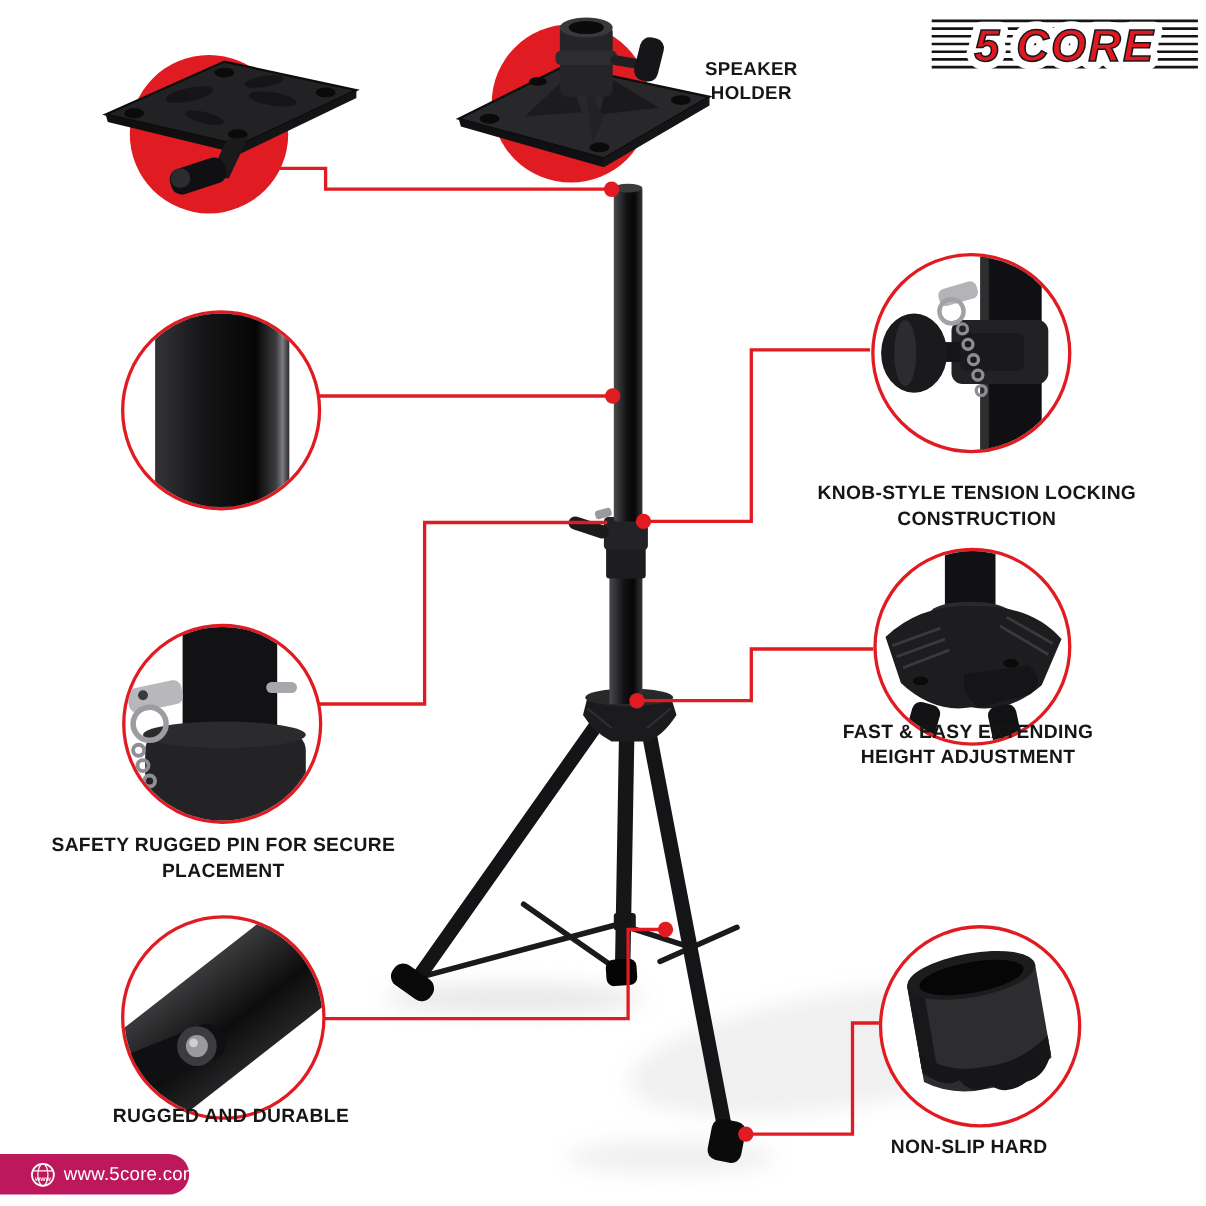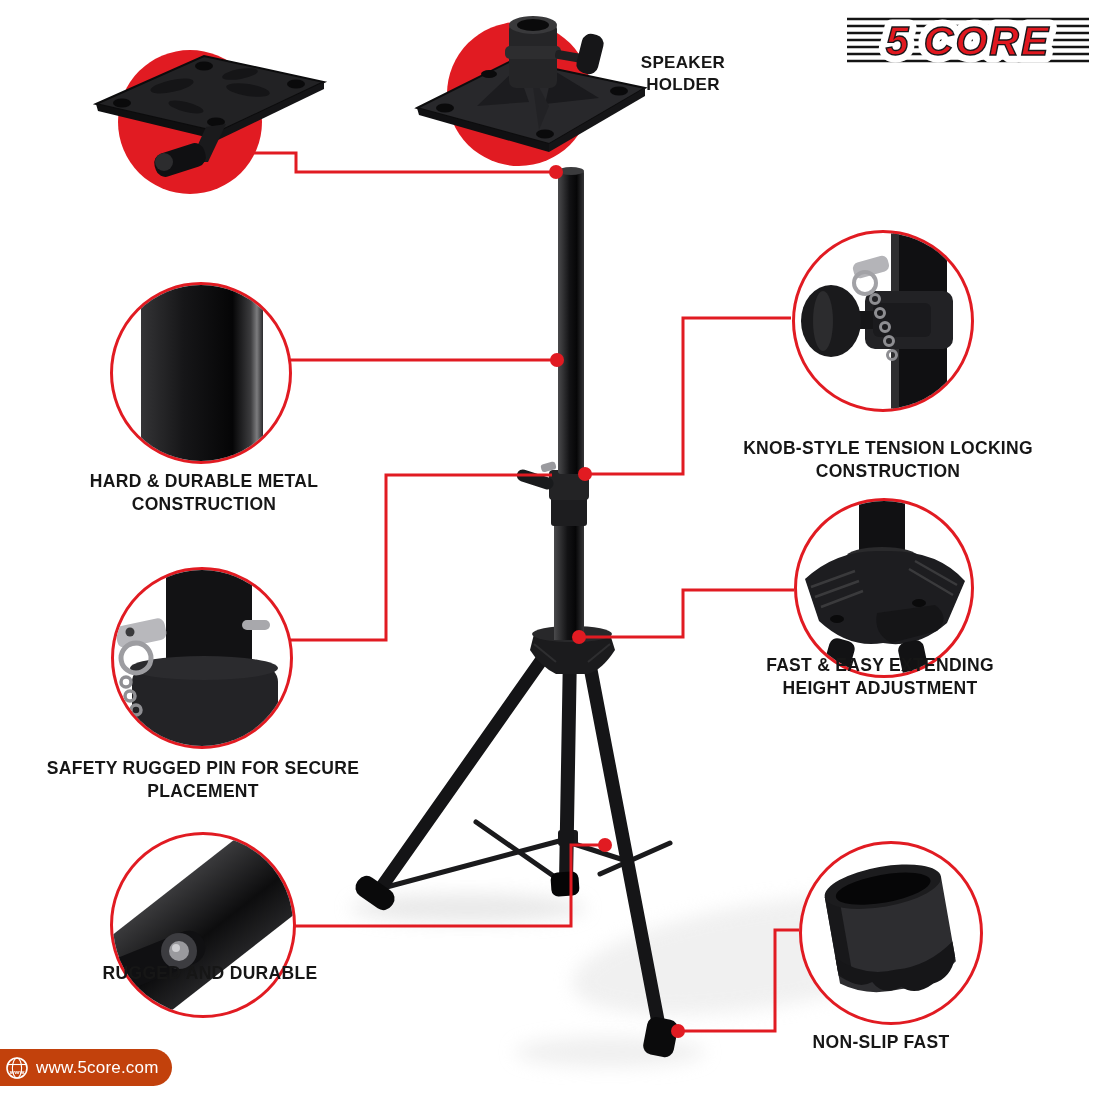--- a/index.html
+++ b/index.html
@@ -7,22 +7,22 @@
           font-family:"Liberation Sans",sans-serif;overflow:hidden;}
   .abs{position:absolute;}
   .label{position:absolute;font-weight:bold;color:var(--text-dark,#161616);
          text-align:center;letter-spacing:.3px;line-height:1.32;font-size:17.5px;}
   .feature-circle{position:absolute;border-radius:50%;background:#fff;
                   border:3px solid var(--accent-red,#e11b22);overflow:hidden;}
   .feature-circle svg{display:block;width:100%;height:100%;}
   .accent-stroke{stroke:var(--accent-red,#e11b22);}
   .accent-fill{fill:var(--accent-red,#e11b22);}
   .footer-pill{position:absolute;left:0;top:1049px;width:172px;height:37px;
-               background:#c2410c;border-radius:0 19px 19px 0;display:flex;
-               align-items:center;gap:7px;padding-left:5px;box-sizing:border-box;}
+               background:#be185d;border-radius:0 19px 19px 0;display:flex;
+               align-items:center;gap:7px;padding-left:27px;box-sizing:border-box;}
   .footer-pill .site{color:#fff;font-size:17px;letter-spacing:.2px;}
   svg{overflow:visible;}
 </style>
 </head>
 <body>
 
 <div class="canvas">
 
   <svg class="abs" style="left:0;top:0;" width="1096" height="1096" viewBox="0 0 1096 1096">
     <defs>
@@ -261,31 +261,30 @@
         <path d="M30 42 L44 42 L44 132 Q36 128 30 122 Z" fill="#18181a"></path>
         <ellipse cx="89" cy="42" rx="59" ry="20" fill="#1c1c1e"></ellipse>
         <ellipse cx="89" cy="44" rx="48" ry="14" fill="#060607"></ellipse>
         <path d="M30 118 Q44 140 62 134 Q70 150 90 144 Q102 156 122 146 Q140 144 148 124 L148 108 Q120 128 88 126 Q54 128 30 104 Z" fill="#161618"></path>
       </g>
     </svg>
   </div>
 
   <div class="label" style="left:622px;top:52px;width:122px;font-size:17px;">SPEAKER HOLDER</div>
 
-  <div class="label" style="left:58px;top:470px;width:292px;">HARD &amp; DURABLE METAL CONSTRUCTION</div>
 
   <div class="label" style="left:46px;top:757px;width:314px;">SAFETY RUGGED PIN FOR SECURE PLACEMENT</div>
 
-  <div class="label" style="left:52px;top:962px;width:316px;">RUGGED AND DURABLE</div>
+  <div class="label" style="left:52px;top:1003px;width:316px;">RUGGED AND DURABLE</div>
 
   <div class="label" style="left:740px;top:414px;width:296px;margin-top:23px;">KNOB-STYLE TENSION LOCKING CONSTRUCTION</div>
 
   <div class="label" style="left:732px;top:654px;width:296px;">FAST &amp; EASY EXTENDING HEIGHT ADJUSTMENT</div>
 
-  <div class="label" style="left:762px;top:1031px;width:238px;">NON-SLIP FAST</div>
+  <div class="label" style="left:762px;top:1031px;width:238px;">NON-SLIP HARD</div>
 
   <div class="footer-pill">
     <svg width="24" height="24" viewBox="0 0 24 24">
       <circle cx="12" cy="12" r="10" fill="none" stroke="#fff" stroke-width="1.6"></circle>
       <ellipse cx="12" cy="12" rx="4.6" ry="10" fill="none" stroke="#fff" stroke-width="1.1"></ellipse>
       <line x1="2.5" y1="8.5" x2="21.5" y2="8.5" stroke="#fff" stroke-width="1.1"></line>
       <text x="12" y="17.5" text-anchor="middle" font-size="6.2" font-weight="bold" font-family="Liberation Sans, sans-serif" fill="#fff">www</text>
     </svg>
     <span class="site">www.5core.com</span>
   </div>

